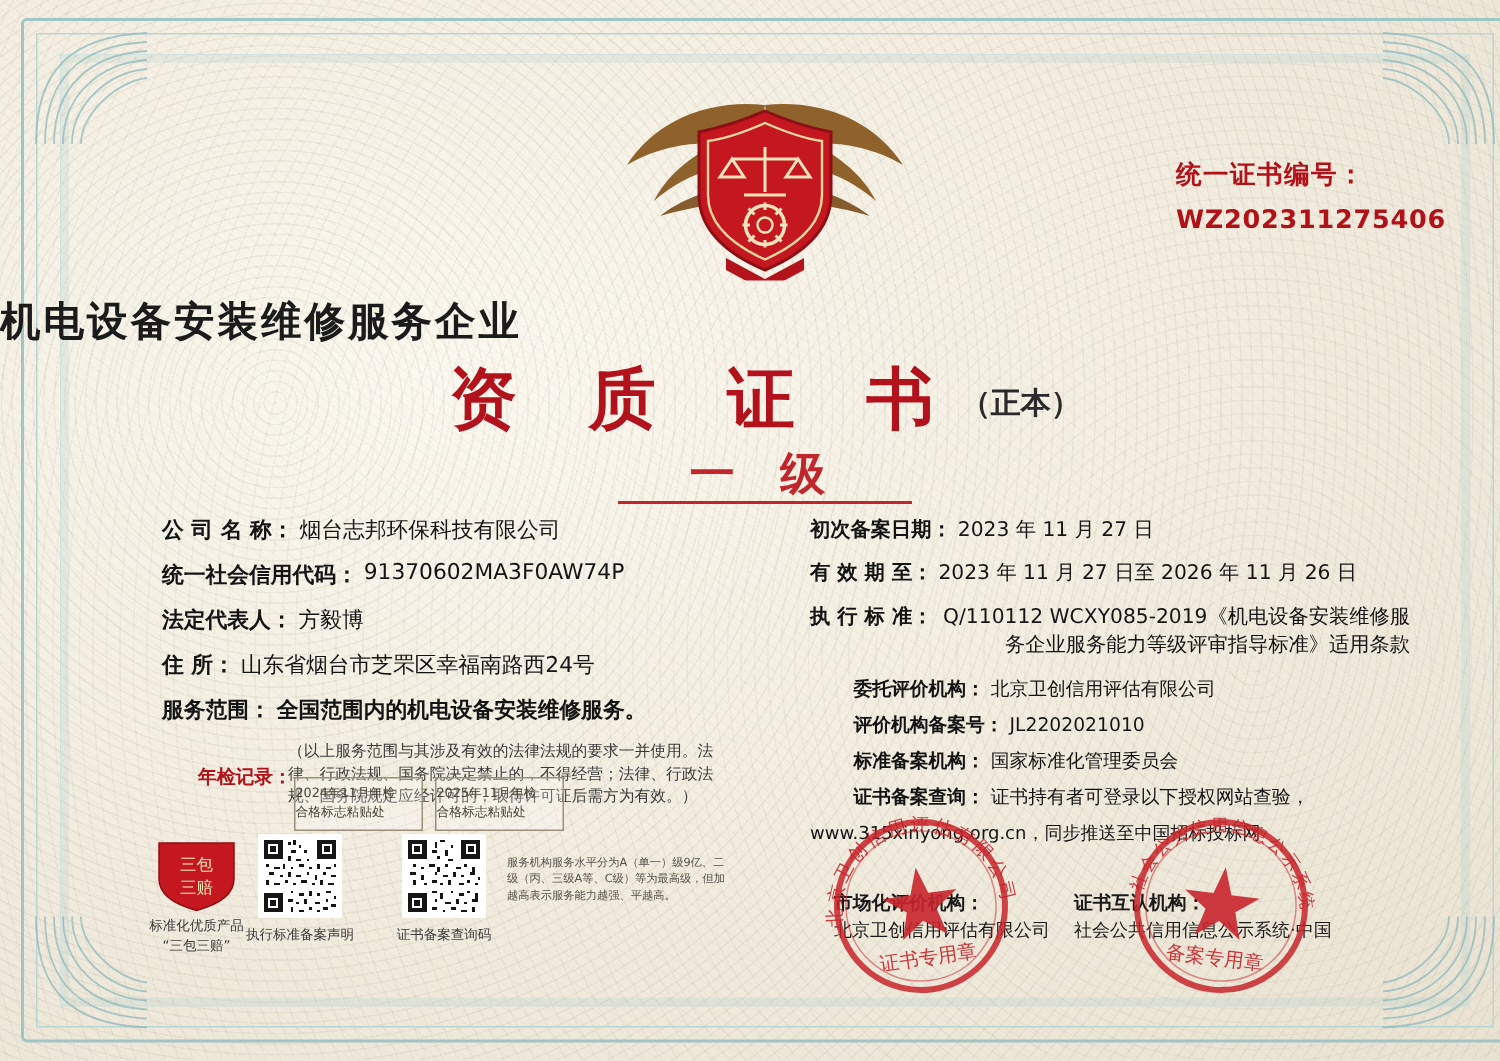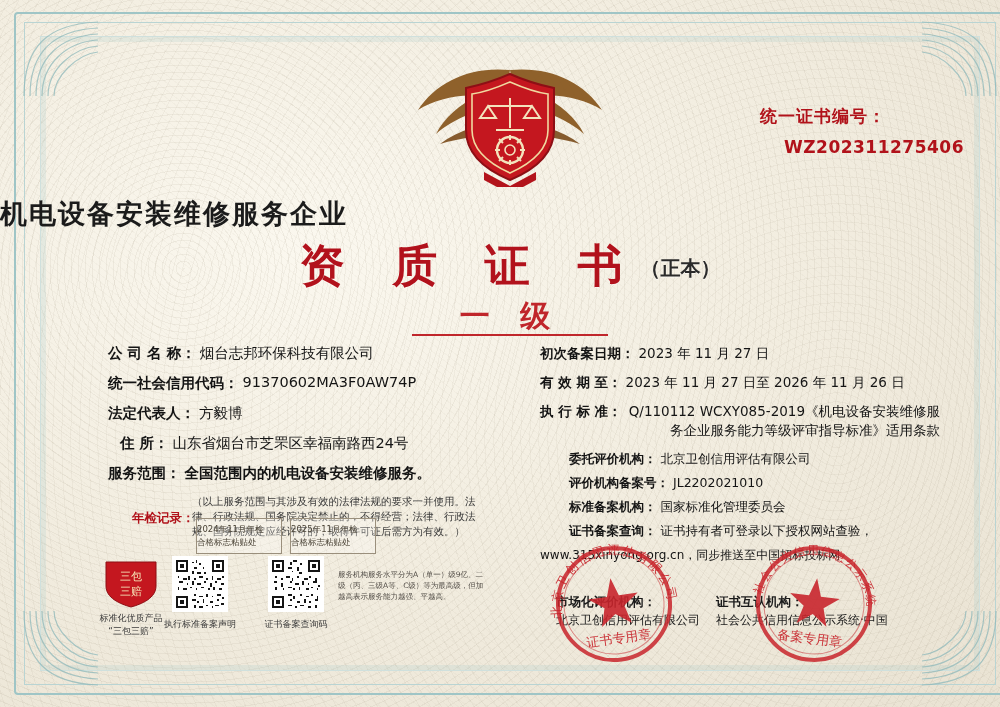--- a/index.html
+++ b/index.html
@@ -64,27 +64,27 @@
     font-size:30px;font-weight:bold;color:#c0262b;letter-spacing:10px;
   }
   .grade-underline{
     position:absolute;left:50%;top:334px;transform:translateX(-50%);
     width:196px;height:2px;background:#c0262b;
   }
 
   
   .certno{position:absolute;right:56px;top:105px;text-align:left;}
   .certno .lab{font-size:17px;font-weight:bold;color:#b1121a;letter-spacing:1px;}
-  .certno .val{font-size:17px;font-weight:bold;color:#b1121a;margin-top:9px;letter-spacing:.5px;margin-left:24px;}
+  .certno .val{font-size:17px;font-weight:bold;color:#b1121a;margin-top:9px;letter-spacing:.5px;}
 
   
   .left-info{position:absolute;left:108px;top:344px;width:420px;font-size:14.5px;color:#141414;}
   .row{display:flex;align-items:flex-start;margin-bottom:11px;}
   .row .k{font-weight:bold;white-space:nowrap;}
-  .row .k.sp{letter-spacing:0;margin-left:12px;}
+  .row .k.sp{letter-spacing:0;}
   .row .v{margin-left:4px;}
   .row .v.b{font-weight:bold;}
   .note{
     width:300px;margin-top:5px;margin-left:84px;
     font-size:10.5px;color:#3b3b3b;line-height:1.45;
   }
   
   .right-info{position:absolute;left:540px;top:344px;width:400px;font-size:13.5px;color:#141414;}
   .r-row{display:flex;margin-bottom:11px;line-height:1.35;}
   .r-row .k{font-weight:bold;white-space:nowrap;}

